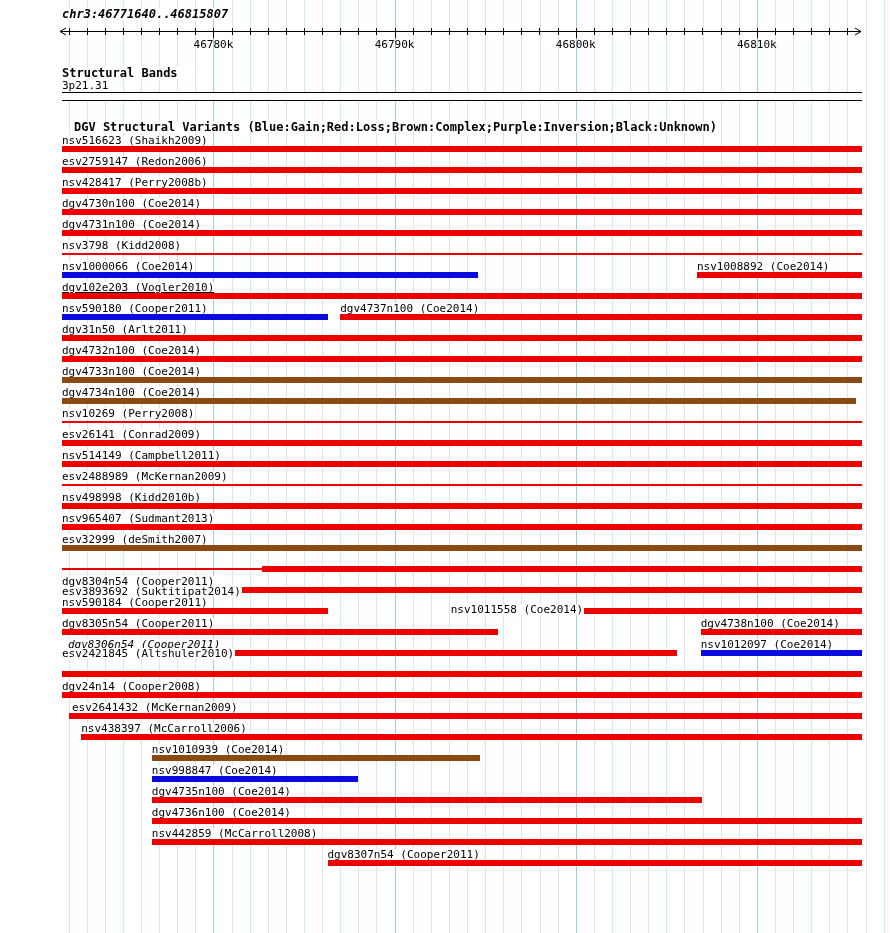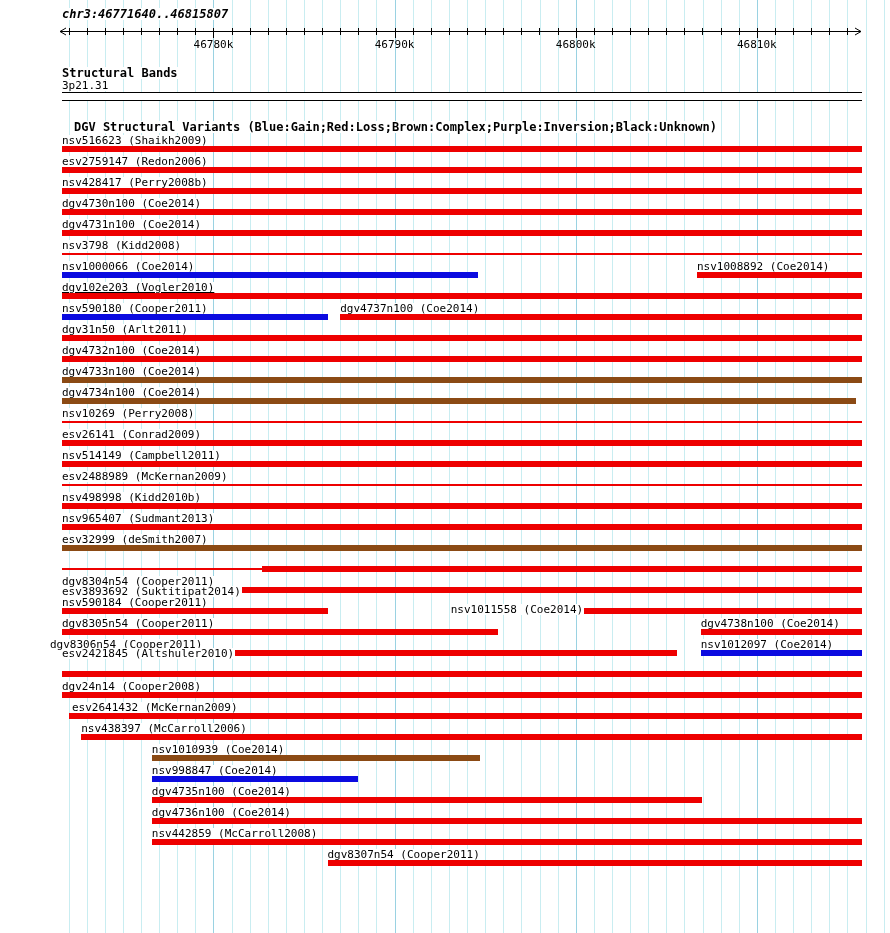--- a/index.html
+++ b/index.html
@@ -190,21 +190,21 @@
       <div class="lbl" style="left: 62px; top: 576px;">dgv8304n54 (Cooper2011)</div>
       <div class="bar" style="left: 62px; width: 800px; top: 587px; background: rgb(238, 0, 0);"></div>
       <div class="lbl" style="left: 62px; top: 597px;">nsv590184 (Cooper2011)</div>
       <div class="bar" style="left: 62px; width: 265.5px; top: 608px; background: rgb(238, 0, 0);"></div>
       <div class="lbl" style="left: 450.7px; top: 597px; margin-top: 7px;">nsv1011558 (Coe2014)</div>
       <div class="bar" style="left: 450.7px; width: 411.3px; top: 608px; background: rgb(238, 0, 0);"></div>
       <div class="lbl" style="left: 62px; top: 618px;">dgv8305n54 (Cooper2011)</div>
       <div class="bar" style="left: 62px; width: 435.8px; top: 629px; background: rgb(238, 0, 0);"></div>
       <div class="lbl" style="left: 700.7px; top: 618px;">dgv4738n100 (Coe2014)</div>
       <div class="bar" style="left: 700.7px; width: 161.3px; top: 629px; background: rgb(238, 0, 0);"></div>
-      <div class="lbl" style="left: 50px; top: 639px;">dgv8306n54 (Cooper2011)</div>
+      <div class="lbl" style="left: 68px; top: 639px; font-style: italic;">dgv8306n54 (Cooper2011)</div>
       <div class="bar" style="left: 62px; width: 615.1px; top: 650px; background: rgb(238, 0, 0);"></div>
       <div class="lbl" style="left: 700.7px; top: 639px;">nsv1012097 (Coe2014)</div>
       <div class="bar" style="left: 700.7px; width: 161.3px; top: 650px; background: rgb(11, 11, 224);"></div>
       <div class="lbl" style="left: 62px; top: 648px;">esv2421845 (Altshuler2010)</div>
       <div class="bar" style="left: 62px; width: 800px; top: 671px; background: rgb(238, 0, 0);"></div>
       <div class="lbl" style="left: 62px; top: 681px;">dgv24n14 (Cooper2008)</div>
       <div class="bar" style="left: 62px; width: 800px; top: 692px; background: rgb(238, 0, 0);"></div>
       <div class="lbl" style="left: 72px; top: 702px;">esv2641432 (McKernan2009)</div>
       <div class="bar" style="left: 68.5px; width: 793.5px; top: 713px; background: rgb(238, 0, 0);"></div>
       <div class="lbl" style="left: 81.2px; top: 723px;">nsv438397 (McCarroll2006)</div>

